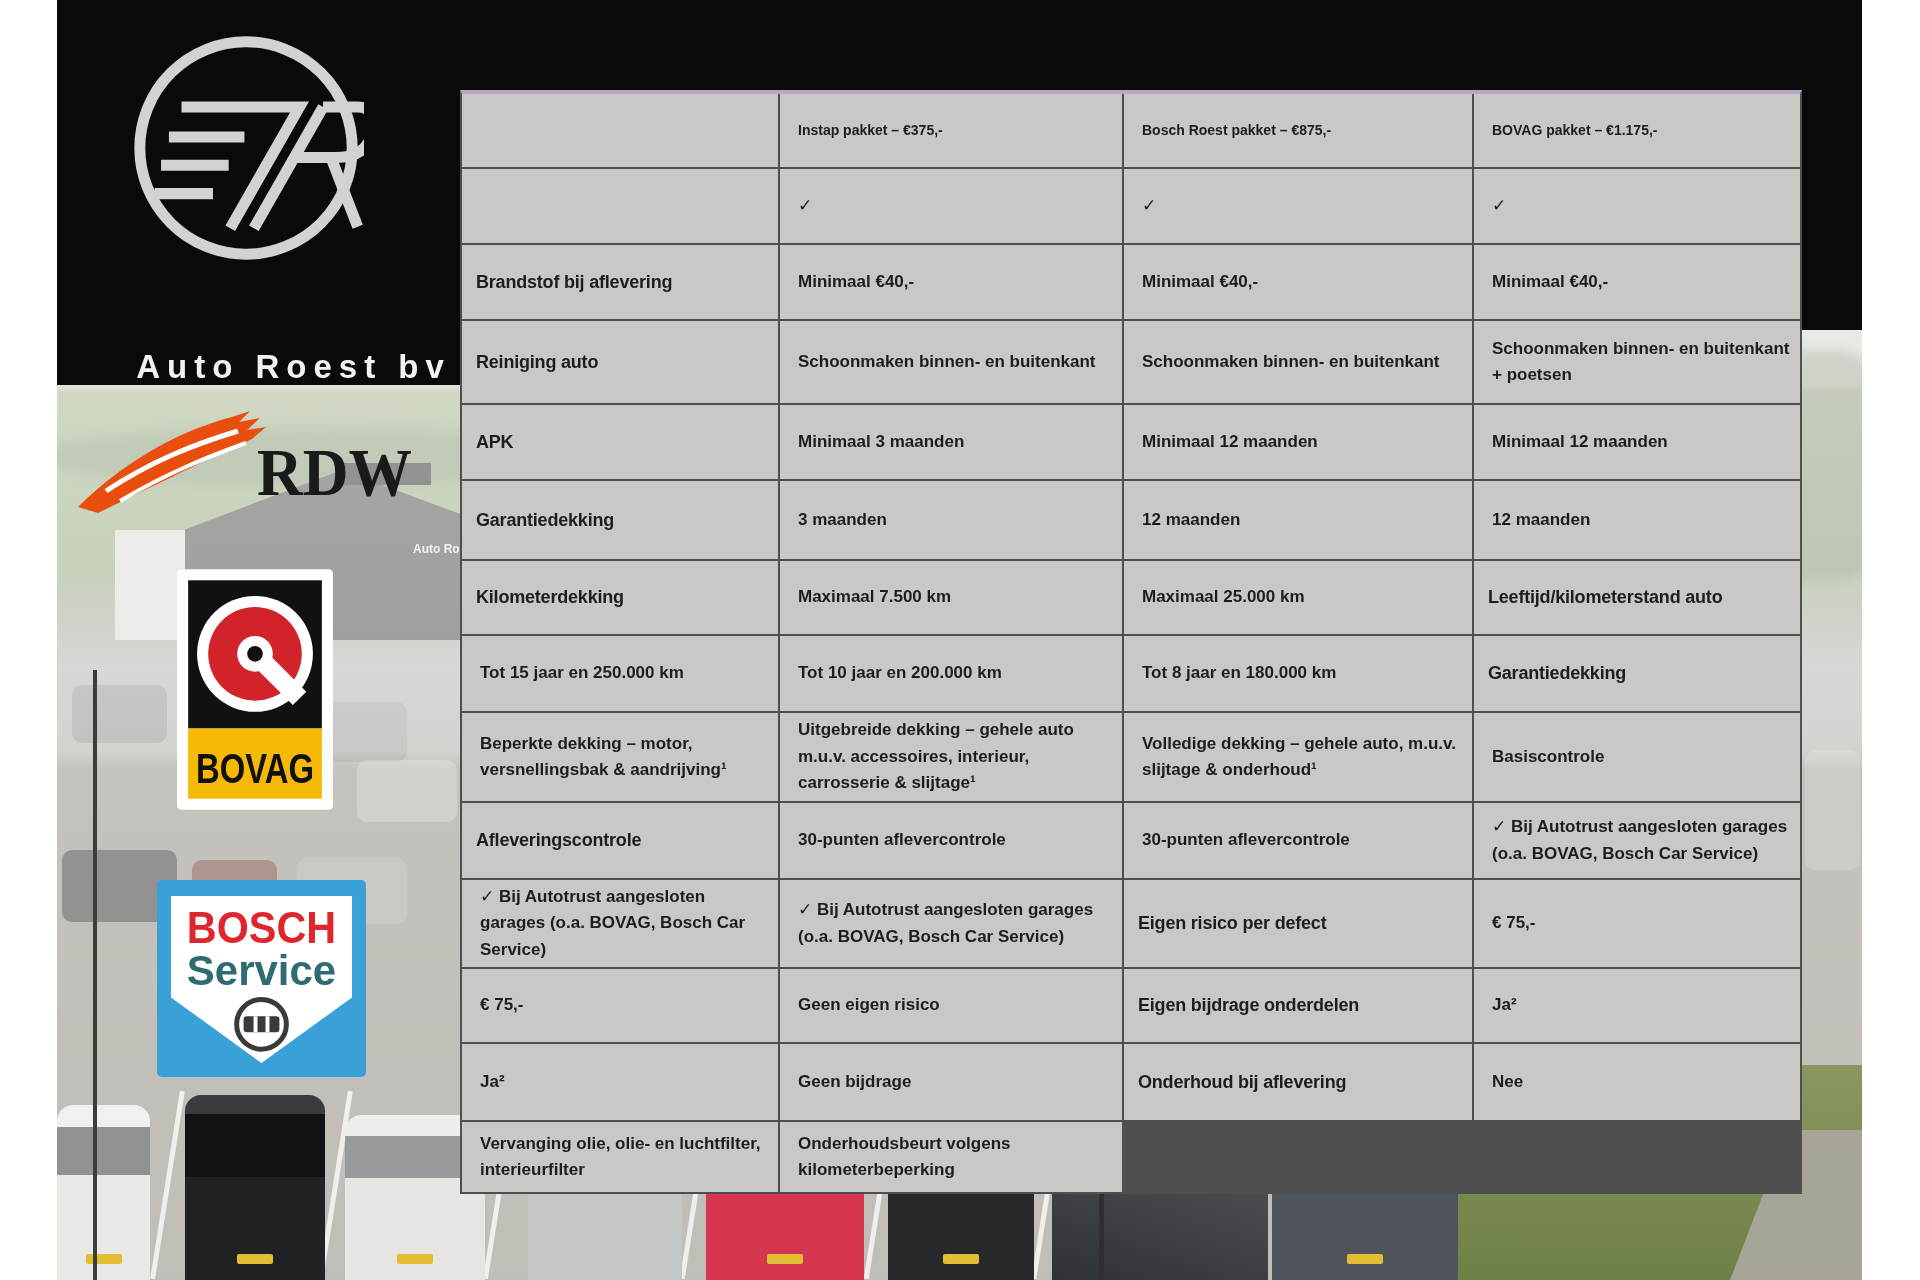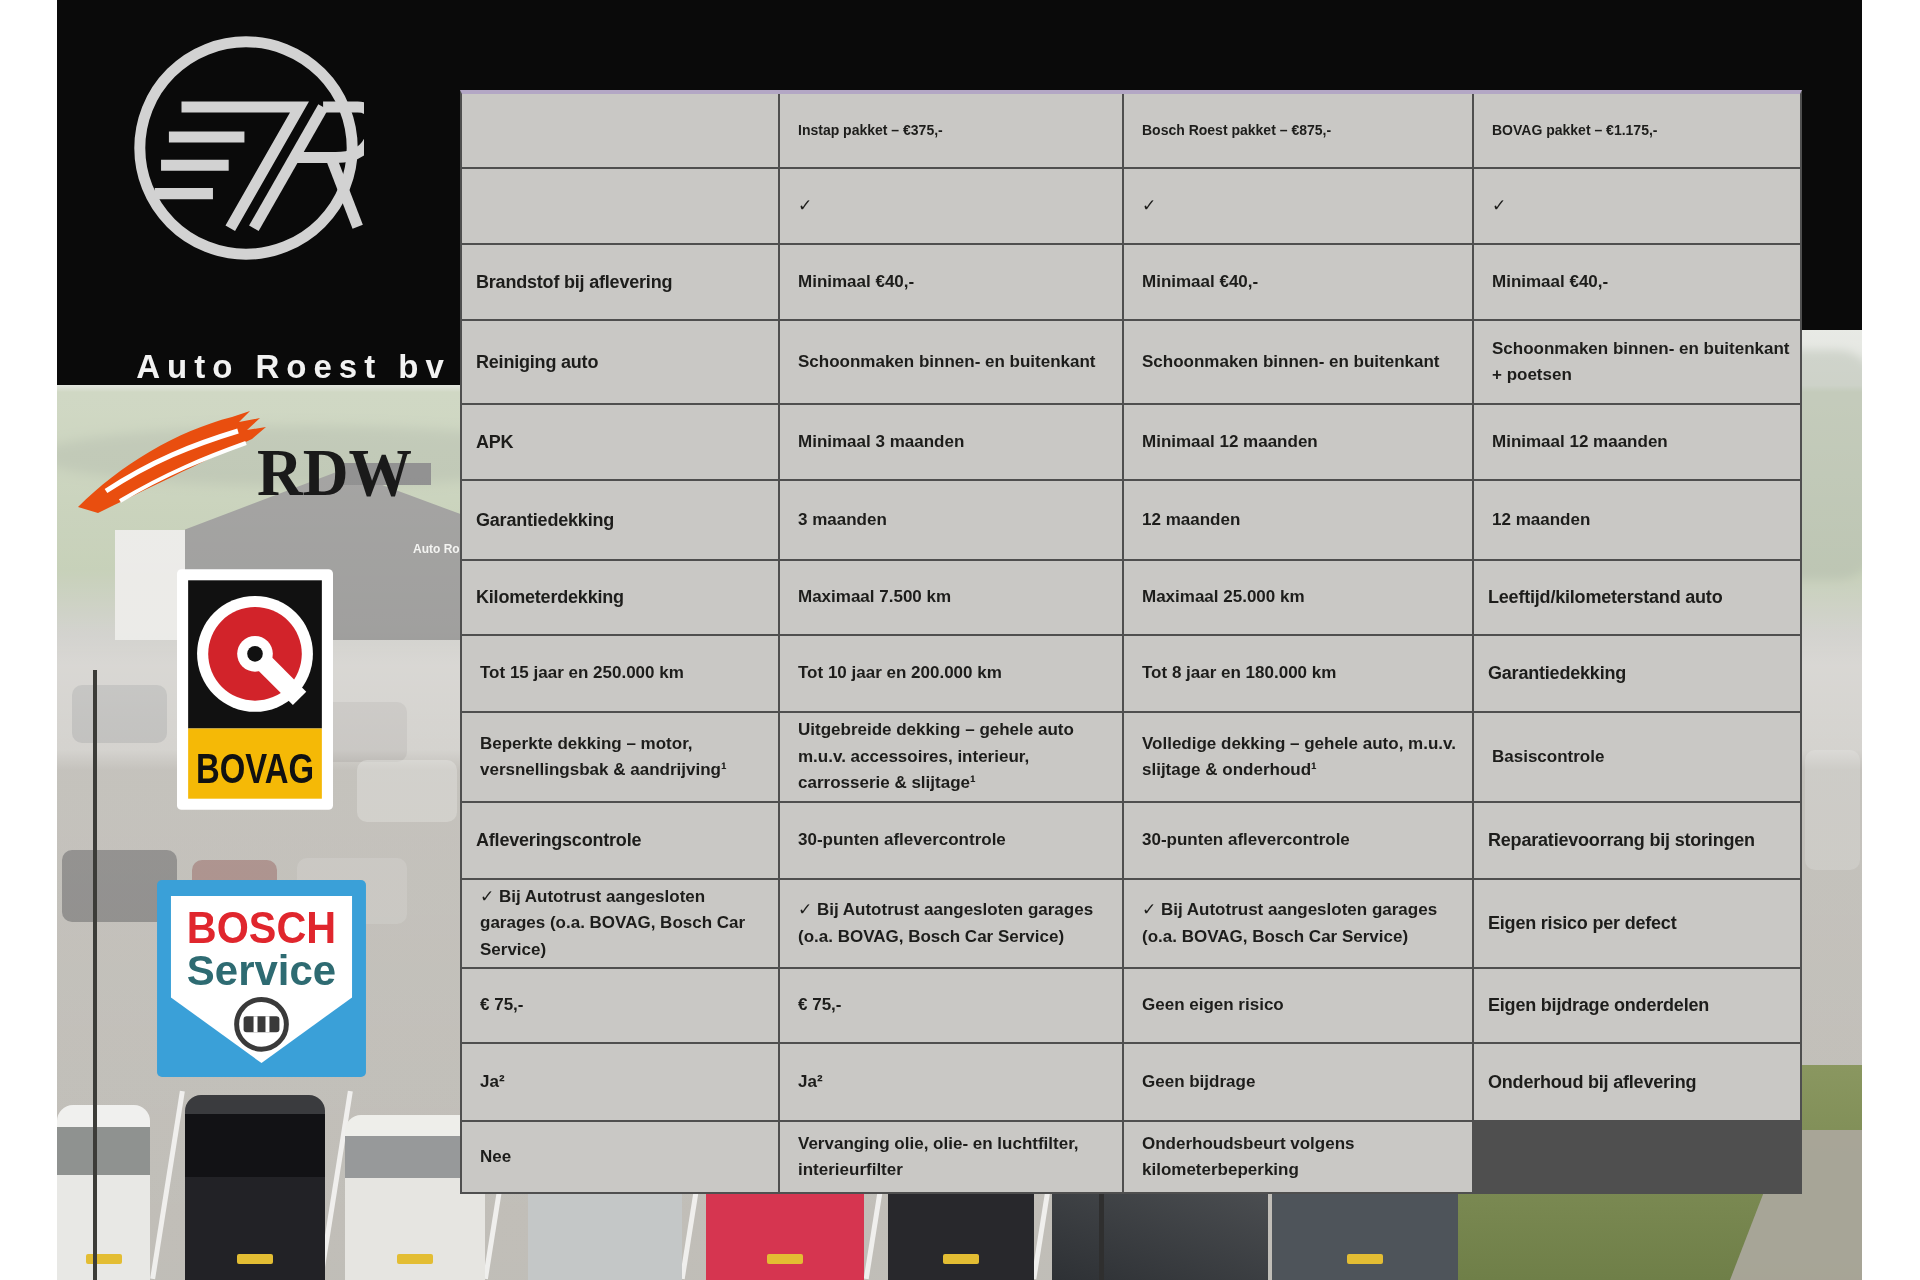--- a/index.html
+++ b/index.html
@@ -199,21 +199,20 @@
       <div class="cell val">Tot 10 jaar en 200.000 km</div>
       <div class="cell val">Tot 8 jaar en 180.000 km</div>
       <div class="cell lbl">Garantiedekking</div>
       <div class="cell val">Beperkte dekking – motor, versnellingsbak &amp; aandrijving¹</div>
       <div class="cell val">Uitgebreide dekking – gehele auto m.u.v. accessoires, interieur, carrosserie &amp; slijtage¹</div>
       <div class="cell val">Volledige dekking – gehele auto, m.u.v. slijtage &amp; onderhoud¹</div>
       <div class="cell val">Basiscontrole</div>
       <div class="cell lbl">Afleveringscontrole</div>
       <div class="cell val">30-punten aflevercontrole</div>
       <div class="cell val">30-punten aflevercontrole</div>
-      <div class="cell lbl">Reparatievoorrang bij storingen</div>
       <div class="cell val">✓ Bij Autotrust aangesloten garages (o.a. BOVAG, Bosch Car Service)</div>
       <div class="cell val">✓ Bij Autotrust aangesloten garages (o.a. BOVAG, Bosch Car Service)</div>
       <div class="cell val">✓ Bij Autotrust aangesloten garages (o.a. BOVAG, Bosch Car Service)</div>
       <div class="cell lbl">Eigen risico per defect</div>
       <div class="cell val">€ 75,-</div>
       <div class="cell val">€ 75,-</div>
       <div class="cell val">Geen eigen risico</div>
       <div class="cell lbl">Eigen bijdrage onderdelen</div>
       <div class="cell val">Ja²</div>
       <div class="cell val">Ja²</div>

